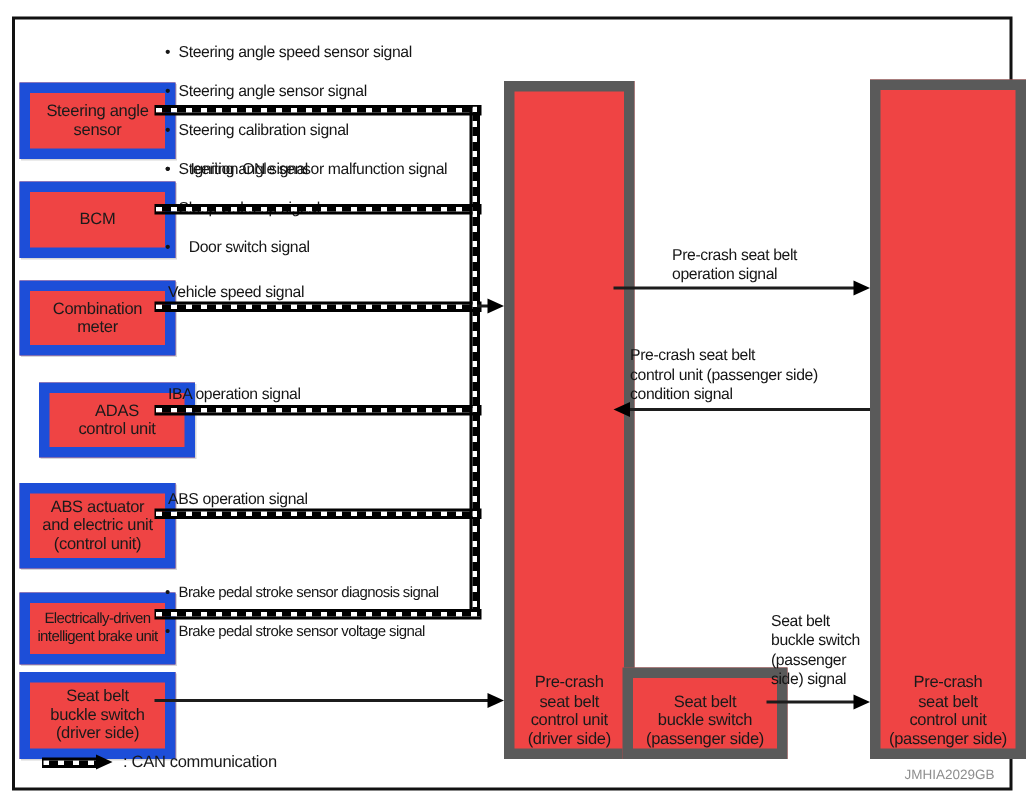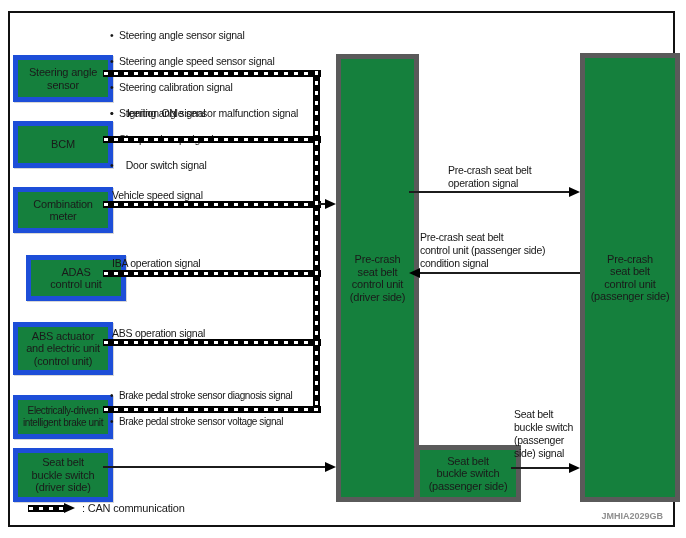--- a/index.html
+++ b/index.html
@@ -5,26 +5,26 @@
   html,body{margin:0;padding:0;background:#fff;}
   #stage{
     position:relative;width:686px;height:538px;background:#ffffff;
     font-family:"Liberation Sans",sans-serif;color:#1a1a1a;overflow:hidden;
   }
   .frame{
     position:absolute;left:8px;top:11px;width:663px;height:512px;
     border:2px solid #111;background:#fff;
   }
   .box{
-    position:absolute;border:5px solid #1d4ed8;background:#15803d;
+    position:absolute;border:7px solid #1d4ed8;background:#ef4444;
     display:flex;align-items:center;justify-content:center;text-align:center;
     white-space:pre-line;font-size:11px;line-height:12.5px;letter-spacing:-0.2px;
     box-shadow:1px 1px 0 #d7d7d7;
   }
-  .box.big{box-shadow:none;border-color:#5a5a5a;}
+  .box.big{box-shadow:none;border-color:#5a5a5a;align-items:flex-end;}
   .sig{
     position:absolute;font-size:10.5px;line-height:13px;letter-spacing:-0.25px;
     white-space:pre-line;color:#161616;
   }
   .bl{position:relative;padding-left:9px;}
   .bl::before{content:"\2022";position:absolute;left:0;top:0;}
   .can-h{
     position:absolute;height:3px;
     border:2px solid #000;border-left-width:1px;border-right-width:1px;
     background:repeating-linear-gradient(90deg,#fff 0 4px,#000 4px 10px);
@@ -40,21 +40,21 @@
     border-top:5px solid transparent;border-bottom:5px solid transparent;
     border-left:11px solid #000;
   }
   .arr-l{
     position:absolute;width:0;height:0;
     border-top:5px solid transparent;border-bottom:5px solid transparent;
     border-right:11px solid #000;
   }
   .watermark{
     position:absolute;left:601px;top:511px;width:62px;text-align:right;
-    font-size:9px;color:#8e8e8e;letter-spacing:0;font-weight:bold;
+    font-size:9px;color:#8e8e8e;letter-spacing:0;
   }
   .legend-label{position:absolute;left:82px;top:502px;font-size:11px;letter-spacing:-0.2px;}
 </style>
 </head>
 <body>
 
 <div id="stage">
   <div class="frame"></div>
 
   <div class="box" style="left:13px;top:55px;width:90px;height:37px;"><span>Steering angle
@@ -79,22 +79,22 @@
 (driver side)</span></div>
   <div class="box big" style="left:580px;top:53px;width:90px;height:439px;"><span>Pre-crash
 seat belt
 control unit
 (passenger side)</span></div>
   <div class="box big" style="left:415px;top:445px;width:96px;height:47px;"><span>Seat belt
 buckle switch
 (passenger side)</span></div>
 
   <div class="sig" style="left:110px;top:16px;">
+    <div class="bl">Steering angle speed sensor signal</div>
     <div class="bl">Steering angle sensor signal</div>
-    <div class="bl">Steering angle speed sensor signal</div>
     <div class="bl">Steering calibration signal</div>
     <div class="bl">Steering angle sensor malfunction signal</div>
   </div>
   <div class="sig" style="left:110px;top:94px;text-align:center;">
     <div class="bl">Ignition ON signal</div>
     <div class="bl">Sleep wake up signal</div>
     <div class="bl">Door switch signal</div>
   </div>
   <div class="sig" style="left:110px;top:376px;font-size:10px;letter-spacing:-0.4px;">
     <div class="bl">Brake pedal stroke sensor diagnosis signal</div>

